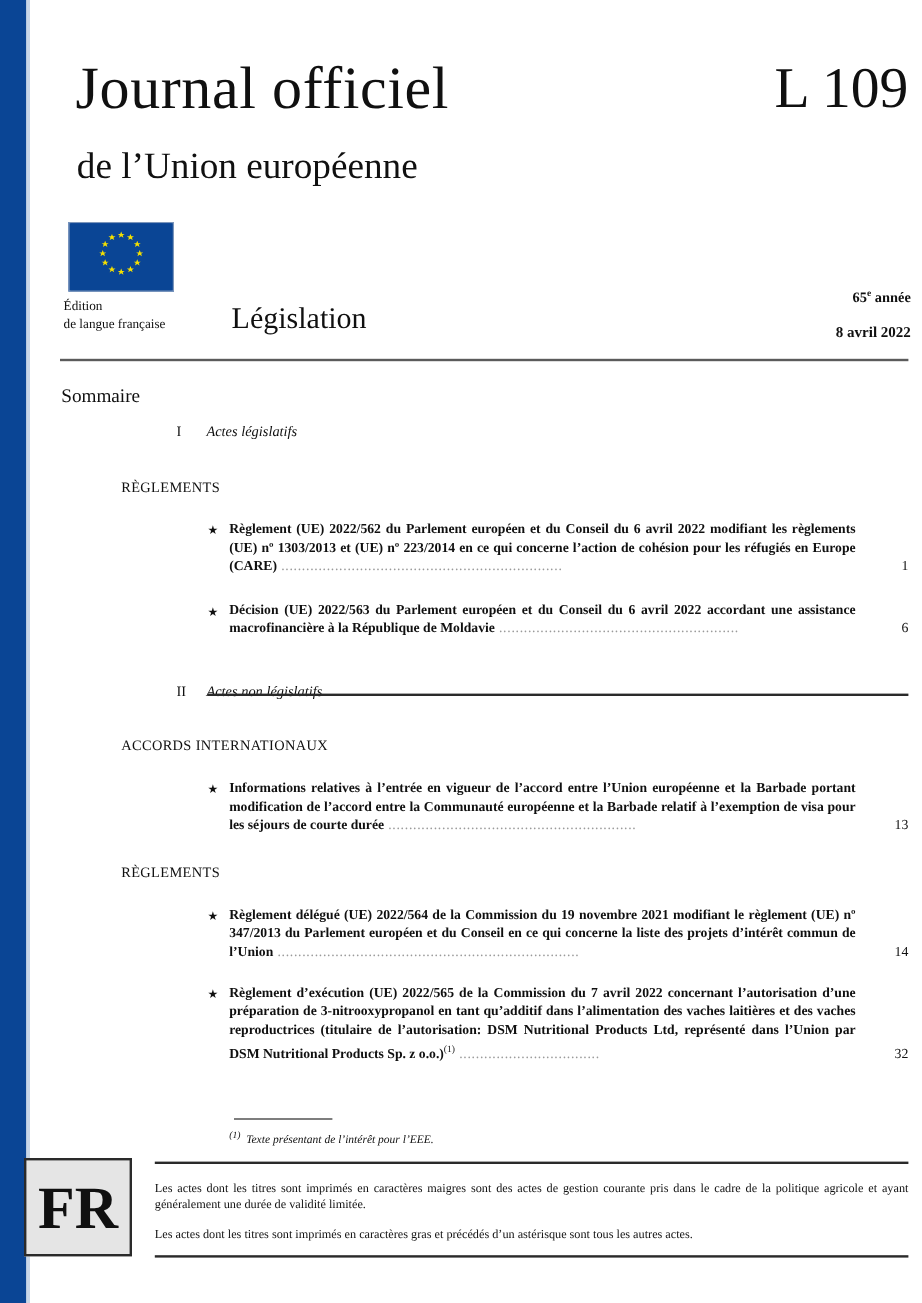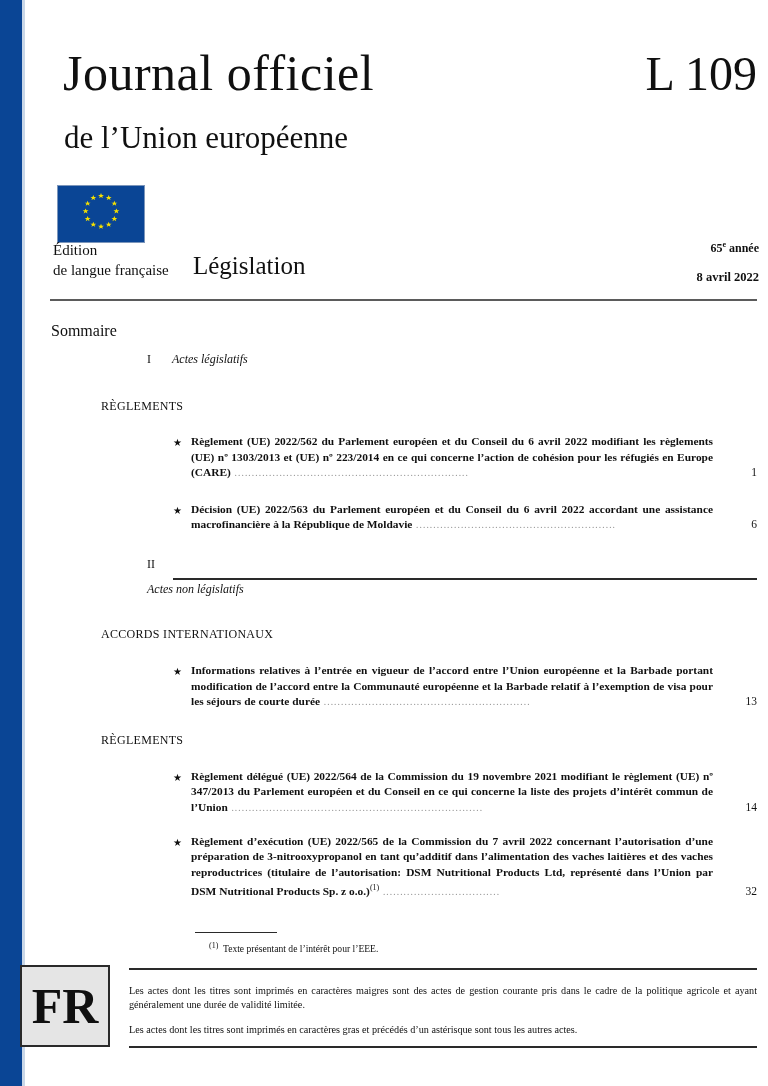--- a/index.html
+++ b/index.html
@@ -75,22 +75,22 @@
     width: 88px; height: 58px;
     background: #0a4595;
     border: 1px solid #7c96bb;
     box-sizing: border-box;
   }
   .euflag svg { display:block; width:100%; height:100%; }
 
   
   .edition {
     position: absolute;
-    left: 28px; top: 240px;
-    font-size: 15px;
+    left: 28px; top: 248px;
+    font-size: 11px;
     line-height: 1.35;
     width: 140px;
     font-family: Liberation Serif, serif;
   }
   .legislation {
     position: absolute;
     left: 168px; top: 253px;
     font-size: 25px;
     font-weight: 400;
     line-height: 1;
@@ -198,23 +198,24 @@
 
   
   .fn-rule {
     position: absolute;
     left: 170px; top: 932px;
     width: 82px; height: 1.3px;
     background: #2a2a2a;
   }
   .footnote {
     position: absolute;
-    left: 184px; top: 941px;
+    left: 166px; top: 941px;
     font-size: 9.6px;
     white-space: nowrap;
+    font-style: italic;
   }
   .footnote .fn-mark { font-size: 8px; vertical-align: super; }
 
   
   .fr-box {
     position: absolute;
     left: -5px; top: 965px;
     width: 90px; height: 82px;
     background: #e5e5e5;
     border: 2px solid #2a2a2a;
@@ -342,21 +343,21 @@
       <span class="pageno">1</span>
     </div>
 
 
     <div class="entry" style="margin-top:21px;">
       <span class="star">★</span>
       <span class="entry-text"><span>Décision (UE) 2022/563 du Parlement européen et du Conseil du 6 avril 2022 accordant une assistance macrofinancière à la République de Moldavie</span><span class="dots"> ..........................................................</span></span>
       <span class="pageno">6</span>
     </div>
 
-    <div class="part-head" style="margin-top:24px;flex-direction:column;">
+    <div class="part-head" style="margin-top:36px;">
       <span class="part-num">II</span>
       <span>Actes non législatifs</span>
     </div>
 
     <div class="sec-head" style="margin-top:30px;">ACCORDS INTERNATIONAUX</div>
 
     <div class="entry" style="margin-top:21px;">
       <span class="star">★</span>
       <span class="entry-text"><span>Informations relatives à l’entrée en vigueur de l’accord entre l’Union européenne et la Barbade portant modification de l’accord entre la Communauté européenne et la Barbade relatif à l’exemption de visa pour les séjours de courte durée</span><span class="dots"> ............................................................</span></span>
       <span class="pageno">13</span>

